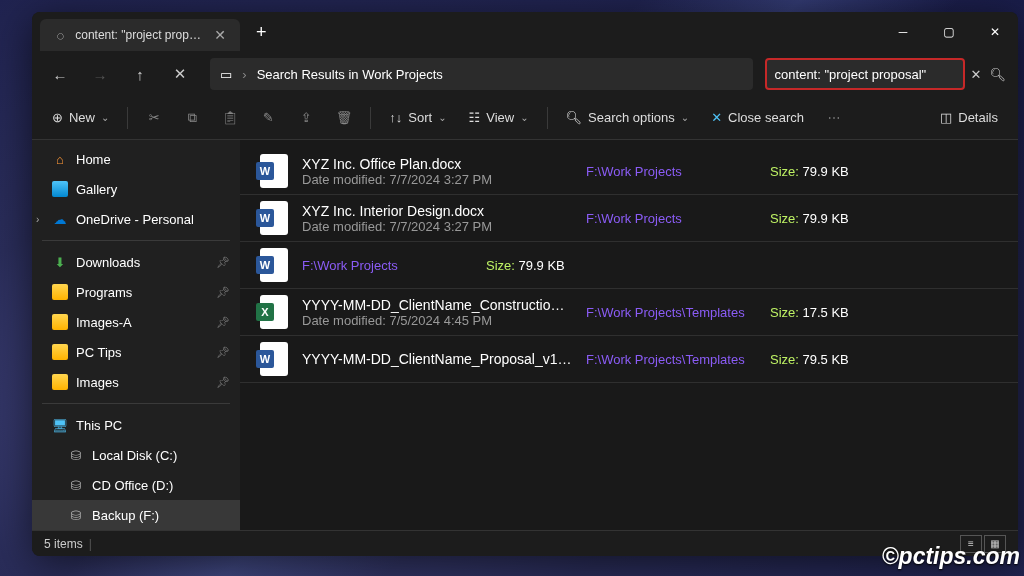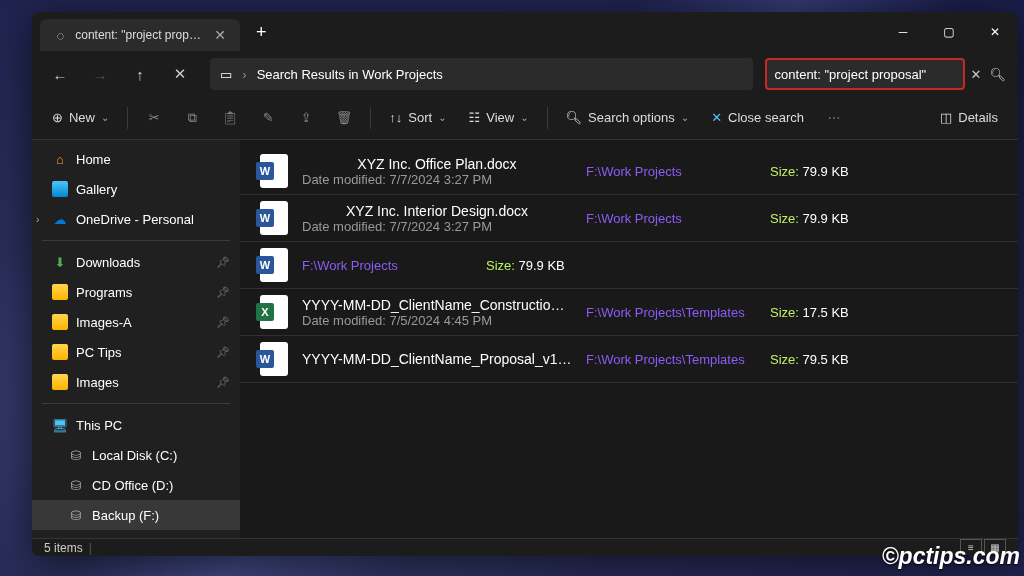--- a/index.html
+++ b/index.html
@@ -41,26 +41,26 @@
 .ico.folder { background: linear-gradient(#ffd54f,#ffb300); border-radius: 2px; }
 .ico.dl { color: #4caf50; }
 .ico.pc { color: #4fc3f7; }
 .ico.disk { color: #aaa; }
 .content { flex: 1; background: #191919; overflow-y: auto; padding: 8px 0; }
 .row { display: flex; align-items: center; padding: 6px 20px; gap: 14px; border-bottom: 1px solid #2f2f2f; cursor: pointer; }
 .fileico { width: 28px; height: 34px; background: #fff; border-radius: 3px; position: relative; display: flex; align-items: center; justify-content: center; flex-shrink: 0; }
 .fileico.word::after { content: "W"; position: absolute; left: -4px; top: 8px; width: 18px; height: 18px; background: #2b579a; color: #fff; font-size: 11px; font-weight: bold; display: flex; align-items: center; justify-content: center; border-radius: 2px; }
 .fileico.excel::after { content: "X"; position: absolute; left: -4px; top: 8px; width: 18px; height: 18px; background: #217346; color: #fff; font-size: 11px; font-weight: bold; display: flex; align-items: center; justify-content: center; border-radius: 2px; }
 .fileinfo { width: 270px; }
-.fname { color: #fff; font-size: 14px; white-space: nowrap; overflow: hidden; text-overflow: ellipsis; text-align: center; }
+.fname { color: #fff; font-size: 14px; white-space: nowrap; overflow: hidden; text-overflow: ellipsis; }
 .fdate { color: #999; font-size: 13px; }
 .fpath { width: 170px; color: #8b5cf6; font-size: 13px; }
 .fsize { color: #fff; font-size: 13px; }
 .fsize .lbl { color: #bef264; }
-.statusbar { height: 18px; background: #1c1c1c; border-top: 1px solid #333; display: flex; align-items: center; padding: 0 12px; color: #ccc; font-size: 12px; }
+.statusbar { height: 26px; background: #1c1c1c; border-top: 1px solid #333; display: flex; align-items: center; padding: 0 12px; color: #ccc; font-size: 12px; }
 .viewbtns { margin-left: auto; display: flex; gap: 2px; }
 .viewbtn { width: 22px; height: 18px; border: 1px solid #555; display: flex; align-items: center; justify-content: center; font-size: 10px; cursor: pointer; }
 .watermark { position: absolute; bottom: 6px; right: 4px; color: #fff; font-size: 23px; font-style: italic; text-shadow: 0 1px 2px #000; font-weight: bold; }
 </style>
 </head>
 <body>
 
 <div class="wallpaper"></div>
 
 <div class="window">

